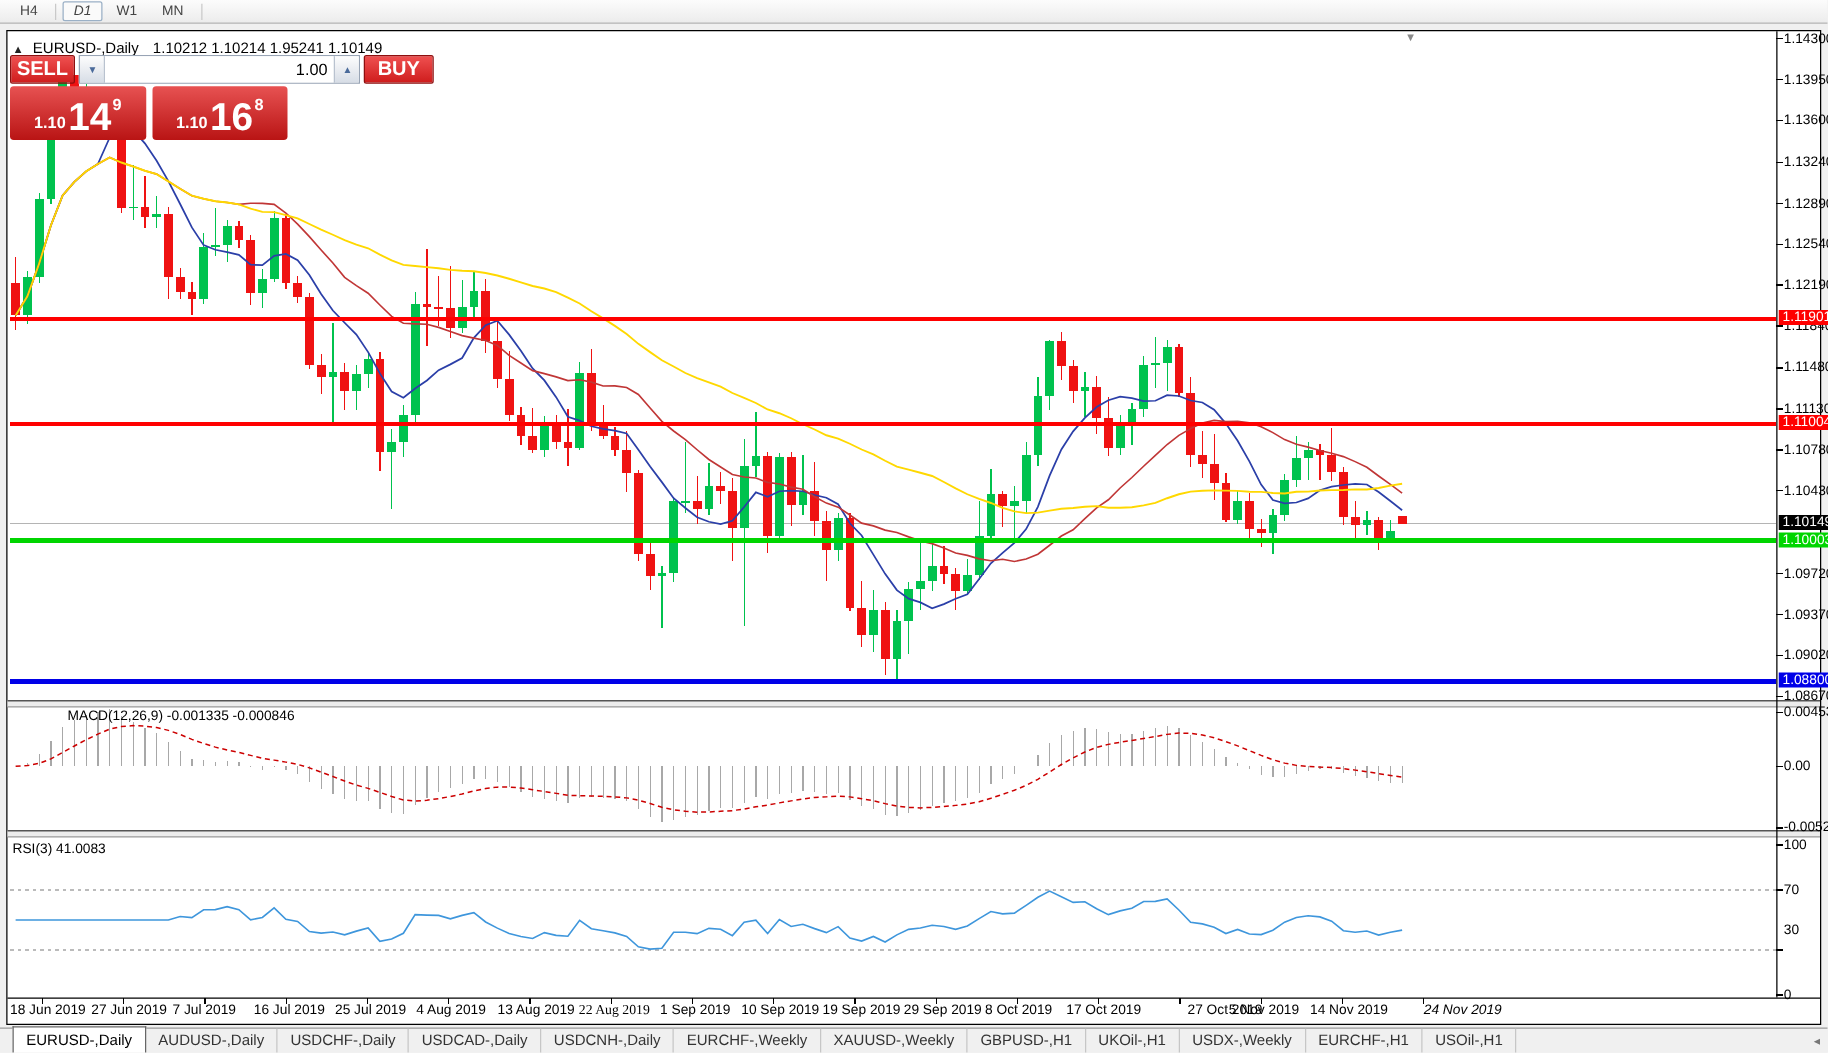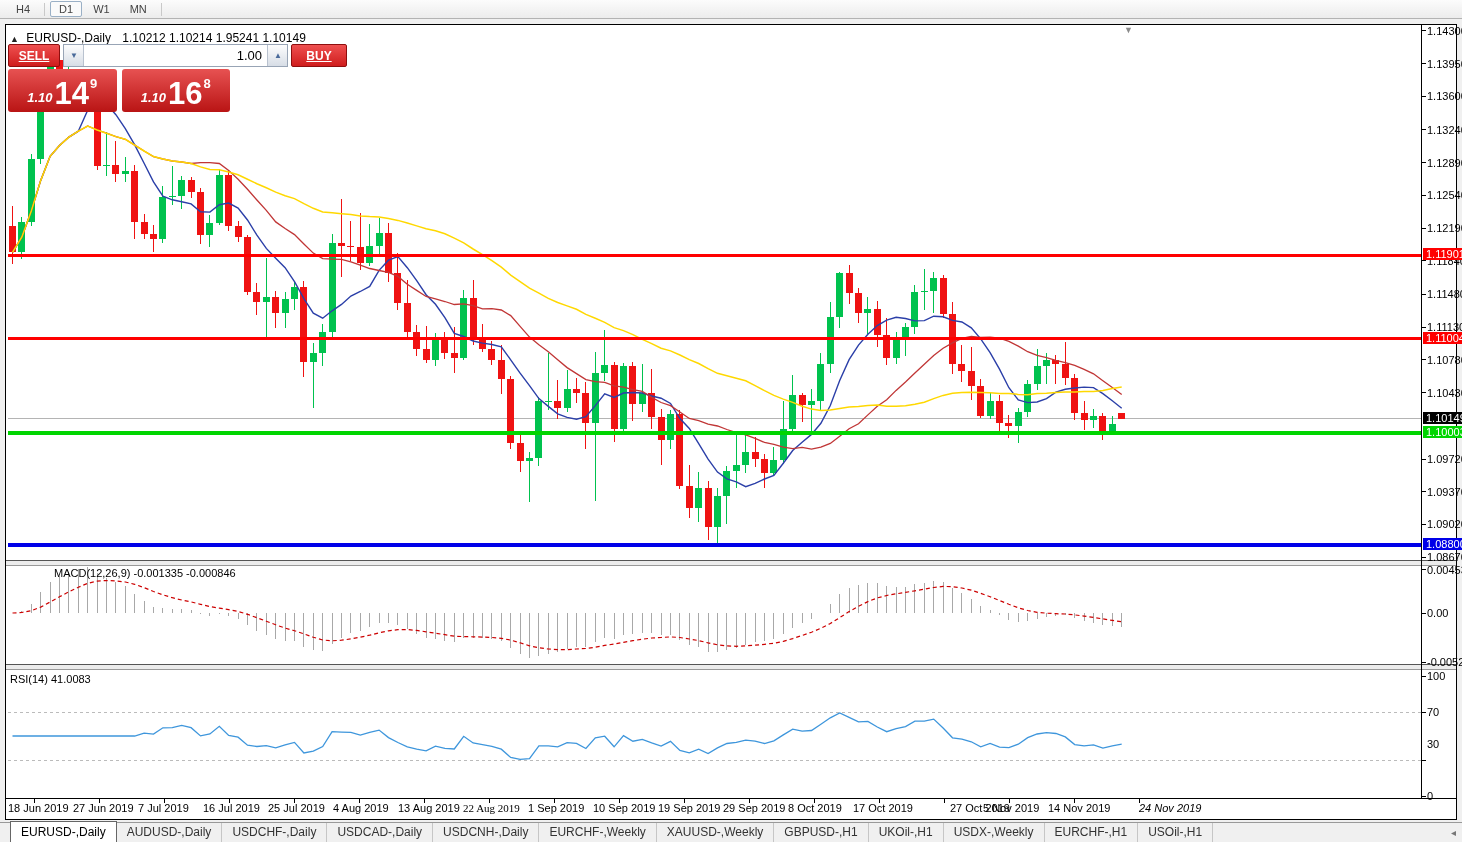--- a/index.html
+++ b/index.html
@@ -3,45 +3,45 @@
 <meta charset="utf-8">
 <style>
   html,body{margin:0;padding:0;width:1462px;height:842px;background:#f0f0f0;overflow:hidden;
     font-family:"Liberation Sans",sans-serif;-webkit-font-smoothing:none;}
   *{box-sizing:border-box;}
   
   #toolbar{position:absolute;left:0;top:0;width:1462px;height:19px;
     background:linear-gradient(#fcfcfc,#ececec);border-bottom:1px solid #b3b3b3;
     display:flex;align-items:center;padding-left:6px;font-size:11px;color:#444;}
   .tf-btn{padding:1px 8px;margin:0 1px;border:1px solid transparent;border-radius:2px;cursor:default;}
-  .tf-btn.active{background:#fafafa;border:1px solid #9ab0c6;}
+  .tf-btn.active{background:#fafafa;border:1px solid #9ab0c6;font-style:italic;}
   .tf-sep{width:1px;height:13px;background:#c9c9c9;margin:0 4px;}
   
   #chart-window{position:absolute;left:5px;top:24px;width:1452px;height:796px;
     background:#fff;border:1px solid #000;}
   #chart-header{position:absolute;left:10px;top:31px;font-size:12px;color:#000;z-index:8;}
   #chart-header .tri{font-size:9px;color:#222;margin-right:4px;}
   #shift-marker{position:absolute;left:1124px;top:25px;font-size:9px;color:#8a8a8a;z-index:8;}
   
   #trade-panel{position:absolute;left:8px;top:44px;width:222px;z-index:9;}
   .tp-row1{display:flex;align-items:stretch;height:23px;}
-  .tp-btn{flex:0 0 52px;border:1px solid #8e0e0e;border-radius:2px;color:#fff;font-size:12px;font-weight:bold;
-    background:linear-gradient(#ef5050,#cf1d1d);display:flex;align-items:center;justify-content:center;cursor:pointer;text-decoration:underline;}
+  .tp-btn{flex:0 0 52px;border:1px solid #8e0e0e;border-radius:2px;color:#fff;font-size:16px;font-weight:bold;
+    background:linear-gradient(#ef5050,#cf1d1d);display:flex;align-items:center;justify-content:center;cursor:pointer;}
   .tp-btn.buy{flex:0 0 56px;}
   .spin-group{display:flex;flex:1;margin:0 3px;border:1px solid #98a4b5;background:#fff;}
   .spin-btn{width:20px;border:none;background:linear-gradient(#fdfdfd,#d7dde6);color:#4a6a9a;
     font-size:8px;cursor:pointer;border-right:1px solid #b9c2cf;}
   .spin-btn.up{border-right:none;border-left:1px solid #b9c2cf;}
   .spin-field{flex:1;border:none;outline:none;text-align:right;font-size:13px;padding-right:5px;
     font-family:"Liberation Sans",sans-serif;}
   .tp-row2{display:flex;margin-top:2px;height:43px;}
   .price-box{flex:1;border-radius:3px;background:linear-gradient(#e75252,#b91414);color:#fff;
     display:flex;align-items:flex-end;justify-content:center;padding-bottom:3px;cursor:pointer;}
   .price-box+.price-box{margin-left:5px;}
-  .pb-prefix{font-size:13px;font-weight:bold;margin:0 2px 4px 0;font-style:italic;}
+  .pb-prefix{font-size:13px;font-weight:bold;margin:0 2px 4px 0;}
   .pb-big{font-size:31px;font-weight:bold;line-height:30px;}
   .pb-sup{font-size:13px;font-weight:bold;margin:0 0 18px 1px;}
   
   .ax-label{position:absolute;left:1427px;font-size:11px;color:#000;white-space:nowrap;z-index:6;}
   .ax-marker{position:absolute;left:1423px;font-size:11px;padding:0 3px;color:#fff;white-space:nowrap;z-index:7;}
   .ind-label{position:absolute;left:10px;font-size:11px;color:#000;z-index:6;white-space:nowrap;}
   .date-label{position:absolute;top:802px;font-size:11px;color:#000;white-space:nowrap;z-index:6;}
   
   #tabbar{position:absolute;left:0;top:822px;width:1462px;height:20px;background:#f0f0f0;
     border-top:1px solid #999;display:flex;align-items:flex-end;padding-left:10px;font-size:12px;color:#333;}
@@ -93,21 +93,21 @@
       <span class="pb-big">16</span>
       <span class="pb-sup">8</span>
     </div>
   </div>
 </div>
 
 <div class="ind-label" style="top:567px;padding-left:44px;">
   <span>MACD(12,26,9)</span> <span>-0.001335 -0.000846</span>
 </div>
 <div class="ind-label" style="top:673px;">
-  <span>RSI(14)</span> <span>41.0083</span>
+  <span>RSI(3)</span> <span>41.0083</span>
 </div>
 
 <svg id="svg" width="1462" height="842">
     <rect x="6" y="560.5" width="1450" height="5" fill="#ececec"></rect>
     <line x1="6" y1="560.5" x2="1456" y2="560.5" stroke="#555" stroke-width="1.2"></line>
     <line x1="6" y1="565.5" x2="1456" y2="565.5" stroke="#999" stroke-width="1"></line>
     <rect x="6" y="664.5" width="1450" height="5" fill="#ececec"></rect>
     <line x1="6" y1="664.5" x2="1456" y2="664.5" stroke="#555" stroke-width="1.2"></line>
     <line x1="6" y1="669.5" x2="1456" y2="669.5" stroke="#999" stroke-width="1"></line>
     <line x1="6" y1="798.5" x2="1456" y2="798.5" stroke="#000" stroke-width="1"></line>

